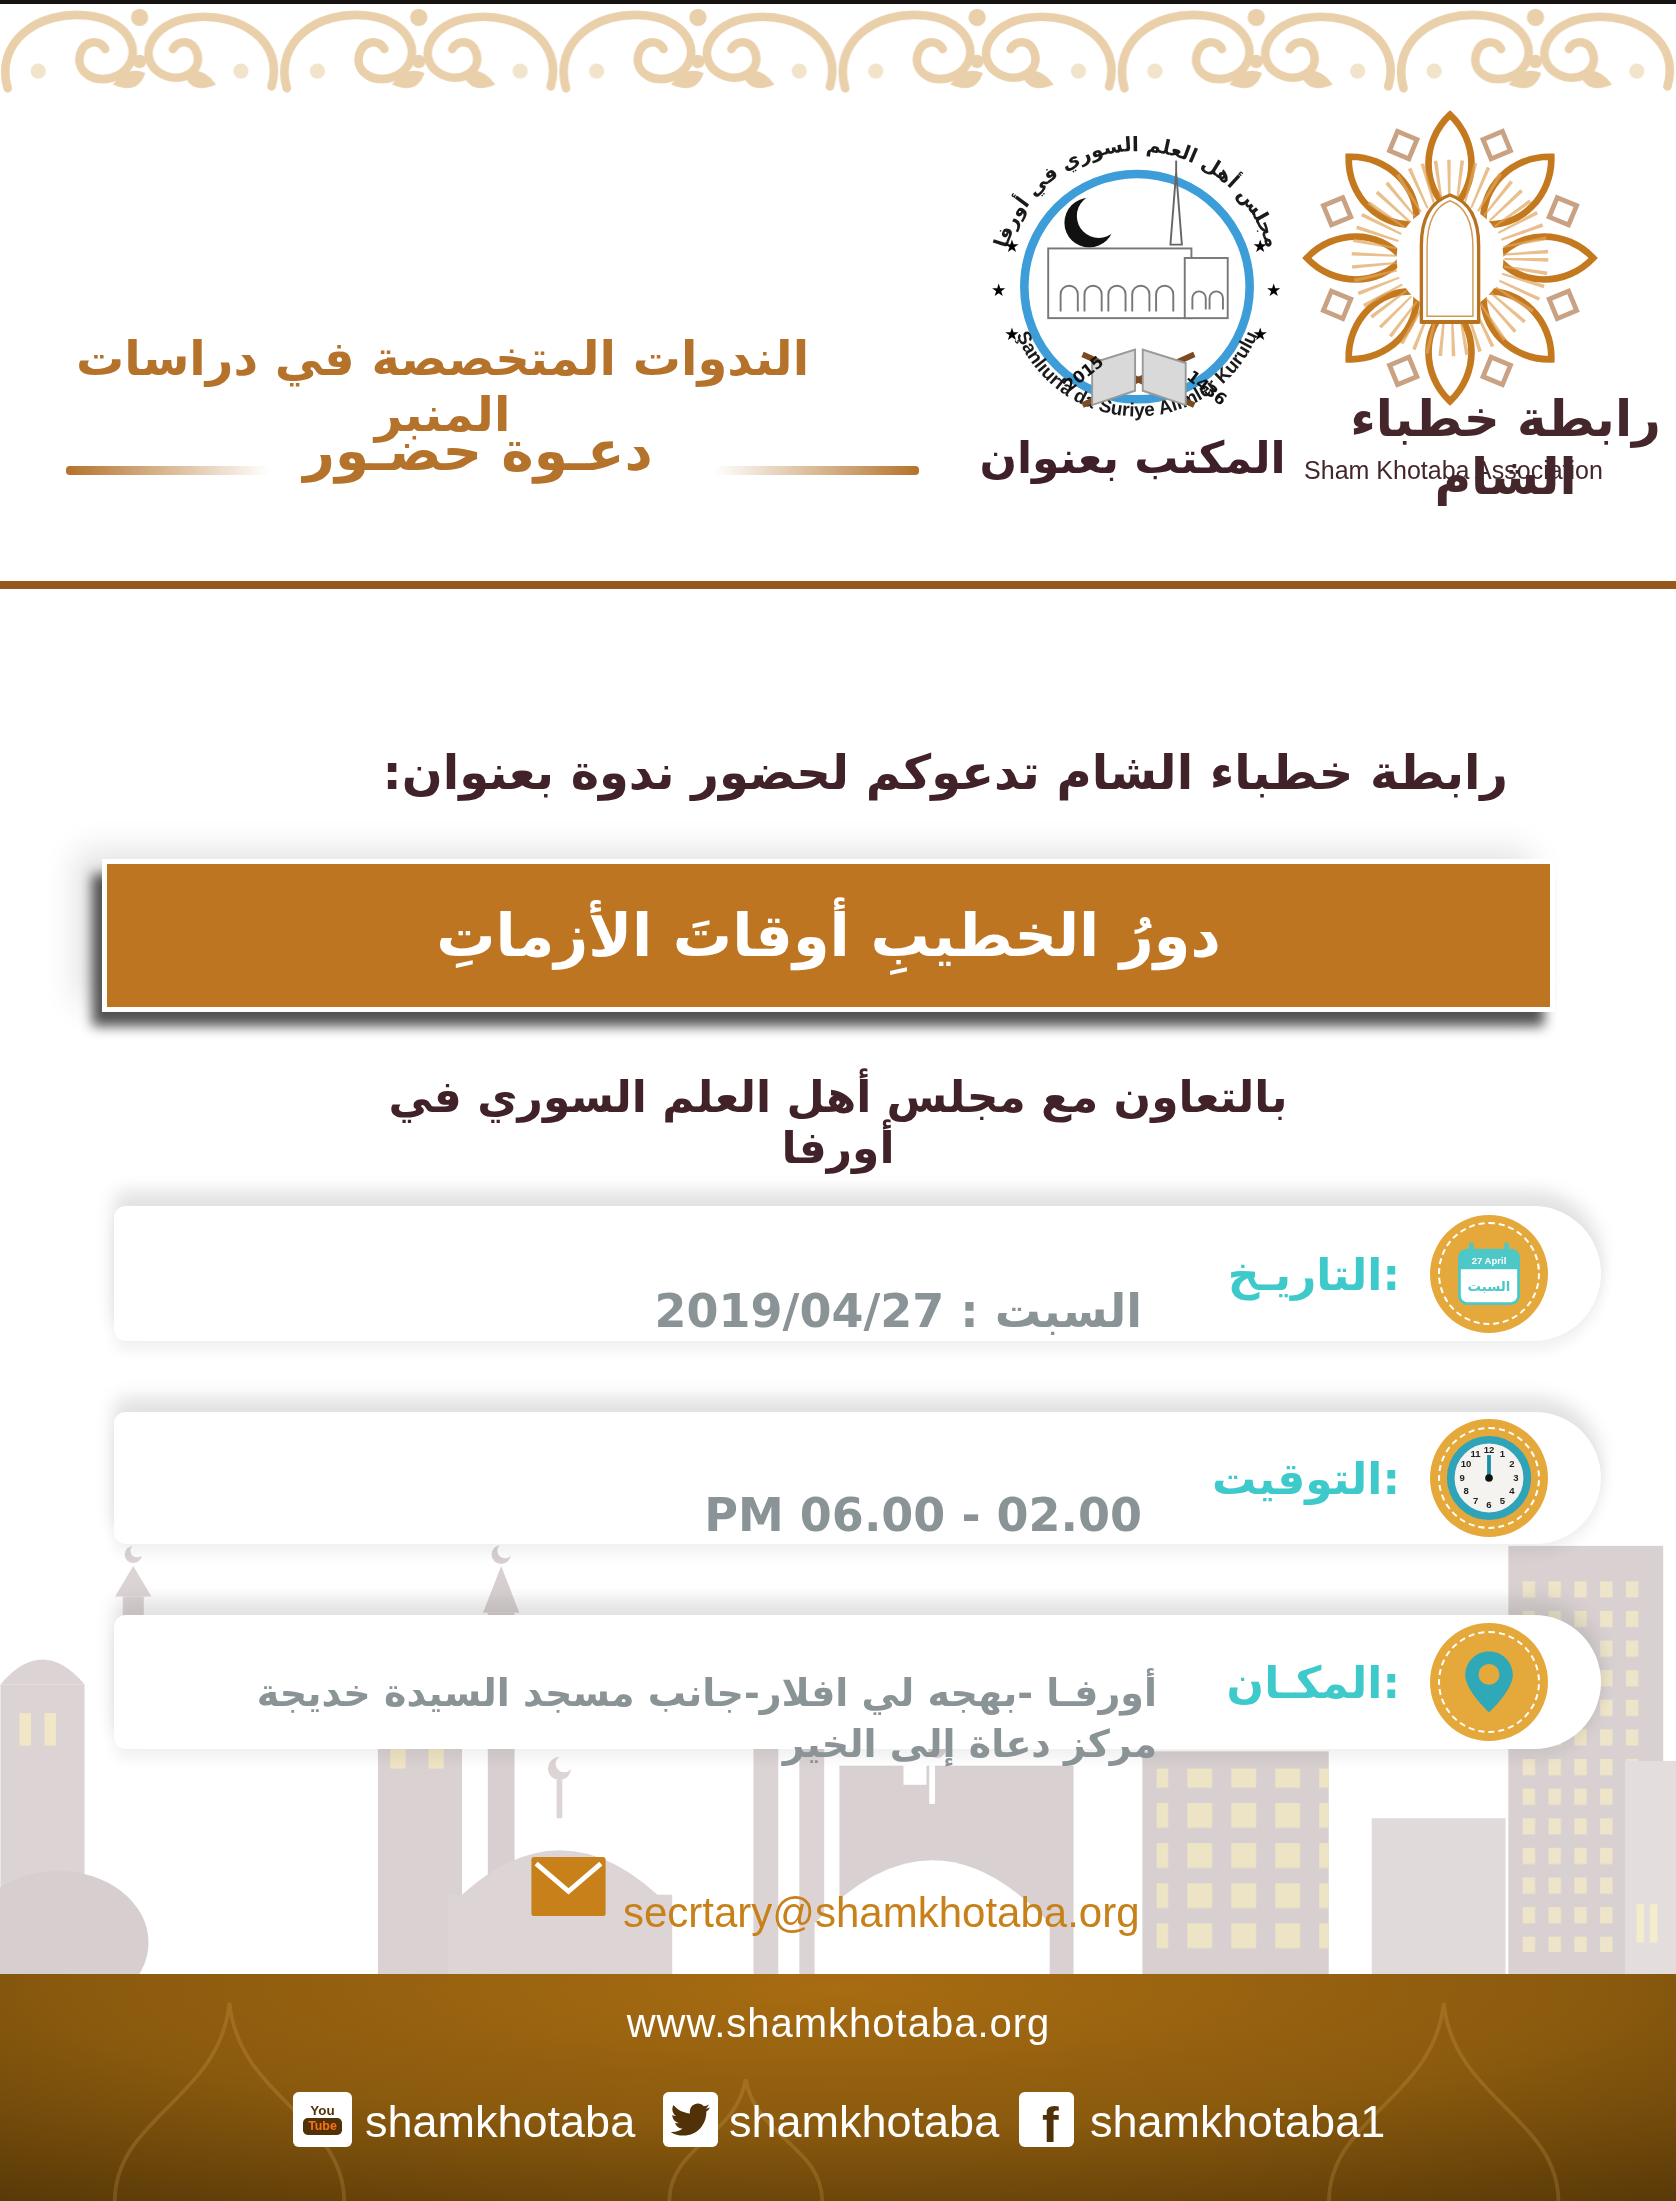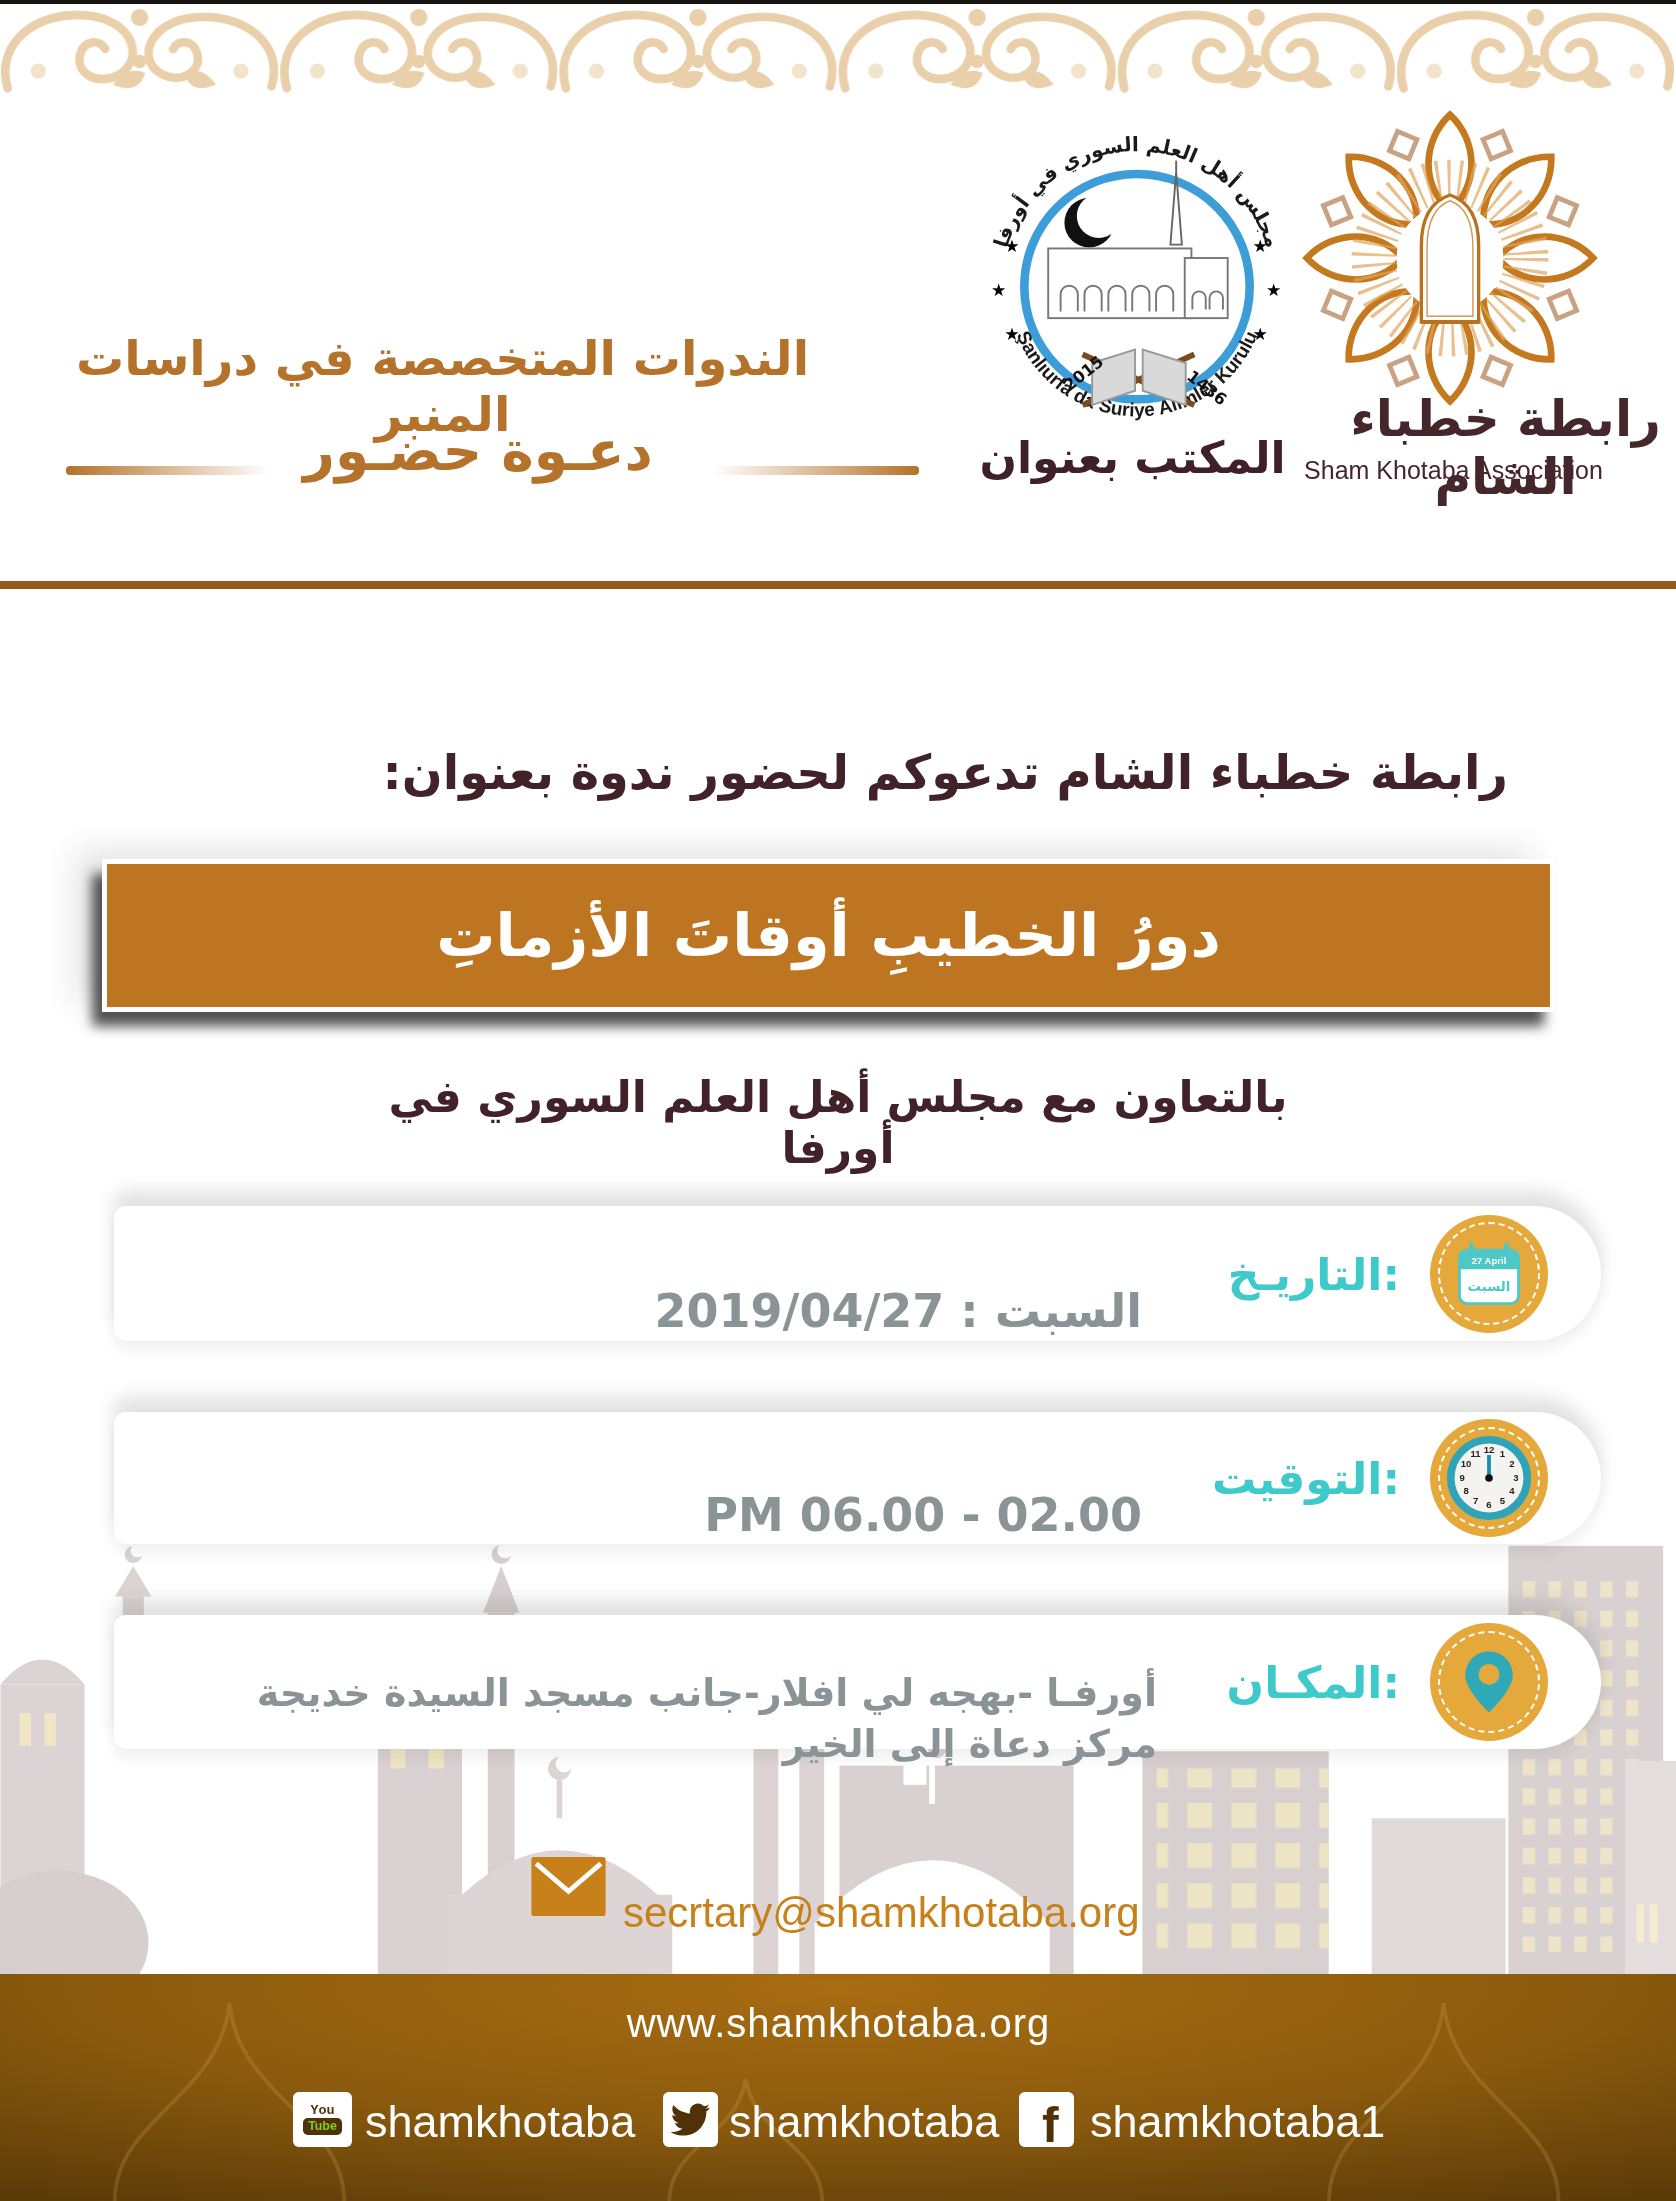--- a/index.html
+++ b/index.html
@@ -55,22 +55,22 @@
   
   .skyline{left:0;top:1522px;width:1677px;height:452px;z-index:0;}
 
   
   .footer{left:0;top:1974px;width:1677px;height:228px;
     background:radial-gradient(120% 160% at 50% 6%, #A86C12 0%, #8A5A0E 38%, #5B3B08 70%, #35220A 100%);z-index:3;}
   .footer svg.deco{position:absolute;left:0;top:0;}
   .website{position:absolute;left:0;top:27px;width:100%;text-align:center;font-size:40px;color:#fff;font-family:"Liberation Sans",sans-serif;letter-spacing:1px;}
   .soc-icon{position:absolute;top:118px;background:#fff;border-radius:5.7px;display:flex;align-items:center;justify-content:center;}
   .yt{left:293px;width:59px;height:55px;flex-direction:column;}
-  .yt .you{font-size:13.4px;font-weight:700;color:#513208;line-height:14.3px;font-family:Liberation Mono, monospace;}
-  .yt .tube{font-size:12.4px;font-weight:700;color:#84cc16;background:#513208;border-radius:4.8px;padding:1px 4.8px;line-height:15.3px;font-family:"Liberation Sans",sans-serif;}
+  .yt .you{font-size:13.4px;font-weight:700;color:#513208;line-height:14.3px;font-family:Liberation Sans, sans-serif;}
+  .yt .tube{font-size:12.4px;font-weight:700;color:#f97316;background:#513208;border-radius:4.8px;padding:1px 4.8px;line-height:15.3px;font-family:"Liberation Sans",sans-serif;}
   .tw{left:663px;width:55px;height:55px;}
   .fb{left:1019px;width:55px;height:55px;overflow:hidden;}
   .fb .f{font-size:50px;font-weight:700;color:#513208;font-family:"Liberation Sans",sans-serif;position:relative;top:5.7px;left:3.8px;}
   .soc-label{position:absolute;top:122px;font-size:45px;color:#fff;font-family:"Liberation Sans",sans-serif;}
   .sl1{left:365px;} .sl2{left:729px;} .sl3{left:1090px;}
 
   .rtl{direction:rtl;} .ltr{direction:ltr;}
 </style>
 </head>
 <body>

